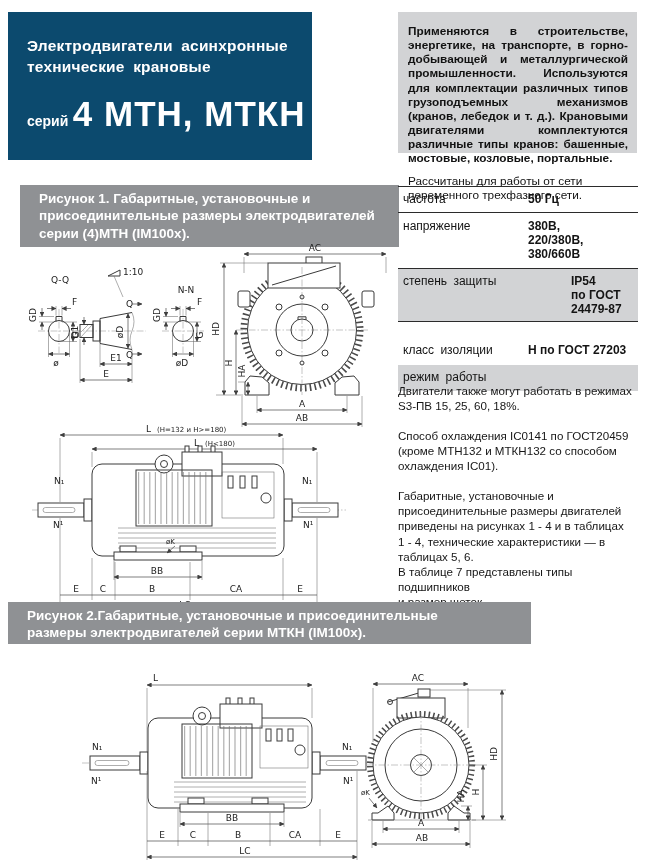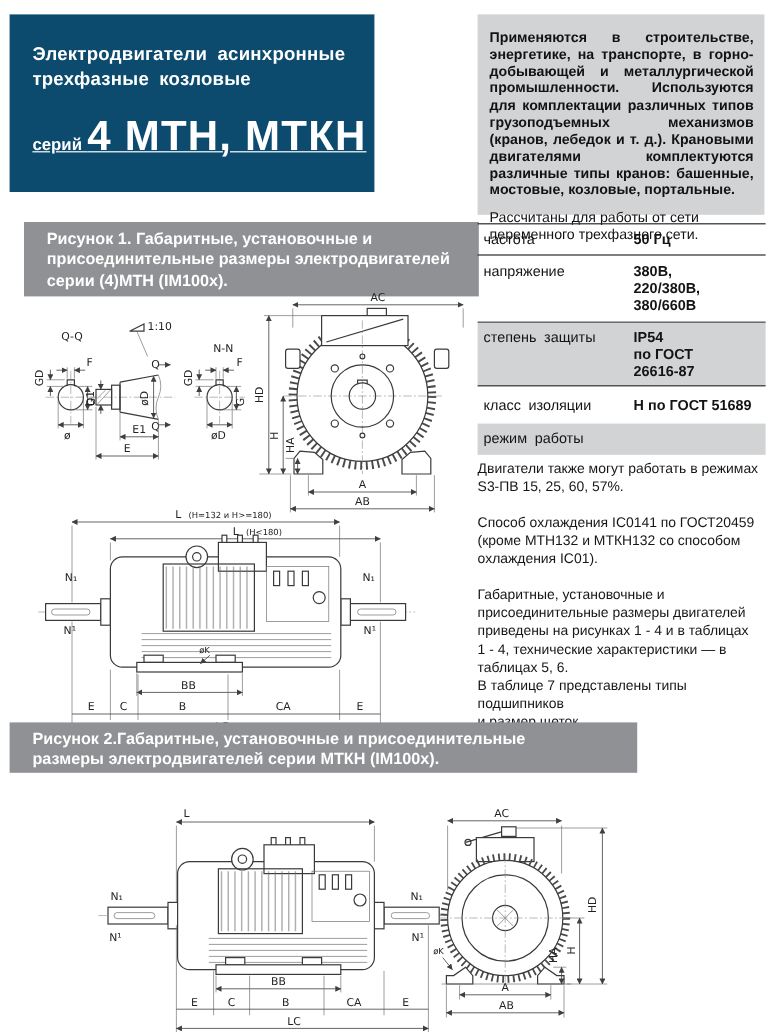--- a/index.html
+++ b/index.html
@@ -3,46 +3,46 @@
 <meta charset="utf-8">
 <style>
   html,body{margin:0;padding:0;background:#e8e8e8;}
   .page{position:relative;width:645px;height:862px;background:#ffffff;overflow:hidden;
         font-family:"Liberation Sans",sans-serif;}
 
   
   .title-box{position:absolute;left:8px;top:12px;width:304px;height:148px;
              background:#0c4a6e;color:#fff;box-sizing:border-box;padding:24px 10px 0 19px;}
   .title-line{font-weight:bold;font-size:15.5px;line-height:1.35;word-spacing:4px;letter-spacing:.2px;}
-  .series-line{margin-top:16px;white-space:nowrap;text-decoration:underline;}
+  .series-line{margin-top:16px;white-space:nowrap;}
   .series-prefix{font-weight:bold;font-size:14px;vertical-align:baseline;}
   .series-value{font-weight:bold;font-size:35px;letter-spacing:1px;vertical-align:baseline;}
 
-  .intro-box{position:absolute;left:398px;top:12px;width:239px;height:167px;background:#d2d3d5;
+  .intro-box{position:absolute;left:398px;top:12px;width:239px;height:141px;background:#d2d3d5;
              box-sizing:border-box;padding:12px 9px 0 10px;color:#121212;}
   .intro-p1{font-size:11.8px;font-weight:bold;line-height:1.2;text-align:justify;margin:0;}
   .intro-p2{font-size:11.8px;line-height:1.25;margin:8px 0 0 0;}
 
   
   .fig-banner{position:absolute;background:#8f9194;color:#fff;font-weight:bold;font-size:13.5px;
               line-height:1.28;box-sizing:border-box;padding:5px 6px 0 19px;white-space:pre-line;}
   .fig1-banner{left:20px;top:185px;width:379px;height:62px;}
   .fig2-banner{left:8px;top:602px;width:523px;height:42px;}
 
   
   .spec-table{position:absolute;left:398px;top:186px;width:240px;border-top:1.5px solid #2b2b2b;color:#141414;}
   .spec-row{display:grid;grid-template-columns:130px 1fr;align-items:start;}
-  .spec-row.shaded{background:#d2d3d5;}
+  .spec-row.shaded{background:#d2d3d5;gap:43px;}
   .spec-label{font-size:12px;padding:5px 0 5px 5px;word-spacing:3px;}
   .spec-value{font-size:12px;font-weight:bold;padding:5px 0 5px 0;white-space:pre-line;line-height:1.18;}
   .hline{height:0;border-top:1.5px solid #2b2b2b;}
   .r1 .spec-label,.r1 .spec-value{padding-top:5px;padding-bottom:6px;}
   .r2 .spec-label,.r2 .spec-value{padding-top:6px;padding-bottom:6px;}
   .r3 .spec-label,.r3 .spec-value{padding-top:5px;padding-bottom:5px;}
-  .r4 .spec-label,.r4 .spec-value{padding-top:9px;padding-bottom:8px;}
+  .r4 .spec-label,.r4 .spec-value{padding-top:21px;padding-bottom:8px;}
   .r5 .spec-label,.r5 .spec-value{padding-top:5px;padding-bottom:7px;}
 
   
   .notes{position:absolute;left:398px;top:383px;width:247px;color:#161616;}
   .note{font-size:11.6px;line-height:1.3;margin:0 0 15px 0;white-space:pre-line;}
 
   
   svg.draw{position:absolute;overflow:visible;}
   .ln{fill:none;stroke:#3a3a3a;stroke-width:1;}
   .lnf{fill:#fff;stroke:#3a3a3a;stroke-width:1;}
@@ -66,21 +66,21 @@
         <path d="M0,0 L8,4 L0,8 z" fill="#3f3f3f"></path>
       </marker>
       <pattern id="mesh" width="5" height="5" patternUnits="userSpaceOnUse">
         <path d="M0,0 H5 M0,0 V5" stroke="#4c4c4c" stroke-width="0.7" fill="none"></path>
       </pattern>
     </defs>
   </svg>
 
   <div class="title-box">
     <div class="title-line">Электродвигатели асинхронные</div>
-    <div class="title-line">трехфазные козловые</div>
+    <div class="title-line">технические крановые</div>
     <div class="series-line">
       <span class="series-prefix">серий</span>
       <span class="series-value">4 МТН, МТКН</span>
     </div>
   </div>
 
   <div class="intro-box">
     <p class="intro-p1">Применяются в строительстве, энергетике, на транспорте, в горно-добывающей и металлургической промышленности. Используются для комплектации различных типов грузоподъемных механизмов (кранов, лебедок и т. д.). Крановыми двигателями комплектуются различные типы кранов: башенные, мостовые, козловые, портальные.</p>
     <p class="intro-p2">Рассчитаны для работы от сети переменного трехфазного сети.</p>
   </div>
@@ -99,35 +99,35 @@
       <div class="spec-label">напряжение</div>
       <div class="spec-value">380В,
 220/380В,
 380/660В</div>
     </div>
     <div class="hline"></div>
     <div class="spec-row r3 shaded">
       <div class="spec-label">степень  защиты</div>
       <div class="spec-value">IP54
 по ГОСТ
-26616-87</div>
+24479-87</div>
     </div>
     <div class="hline"></div>
     <div class="spec-row r4">
       <div class="spec-label">класс  изоляции</div>
-      <div class="spec-value">Н по ГОСТ 51689</div>
+      <div class="spec-value">Н по ГОСТ 27203</div>
     </div>
     <div class="spec-row r5 shaded">
       <div class="spec-label">режим работы</div>
     </div>
   </div>
 
   <div class="notes">
     <p class="note">Двигатели также могут работать в режимах
-S3-ПВ 15, 25, 60, 57%.</p>
+S3-ПВ 15, 25, 60, 18%.</p>
     <p class="note">Способ охлаждения IC0141 по ГОСТ20459 (кроме МТН132 и МТКН132 со способом охлаждения IC01).</p>
     <p class="note">Габаритные, установочные и
 присоединительные размеры двигателей
 приведены на рисунках 1 - 4   и в таблицах
 1 - 4, технические характеристики — в
 таблицах 5, 6.
 В таблице 7 представлены типы подшипников
 и размер щеток.</p>
   </div>
 

